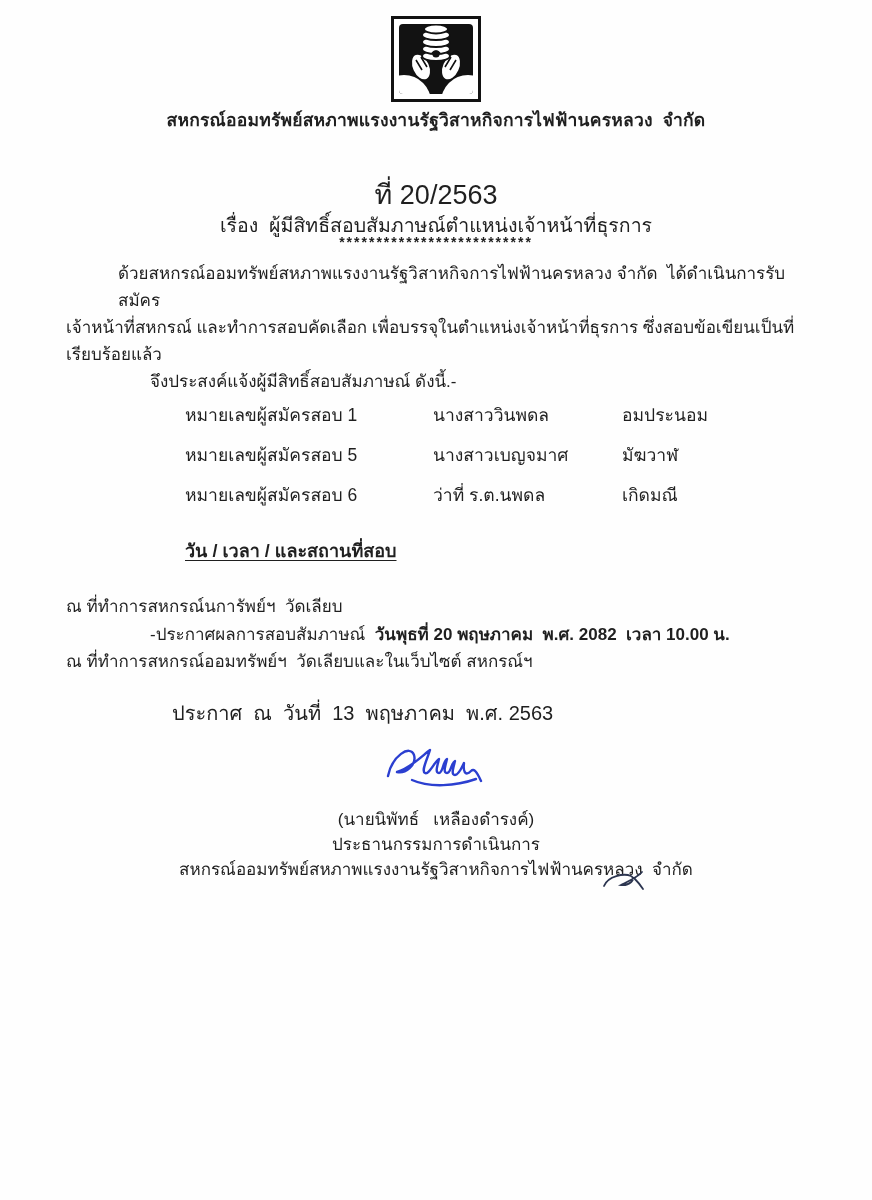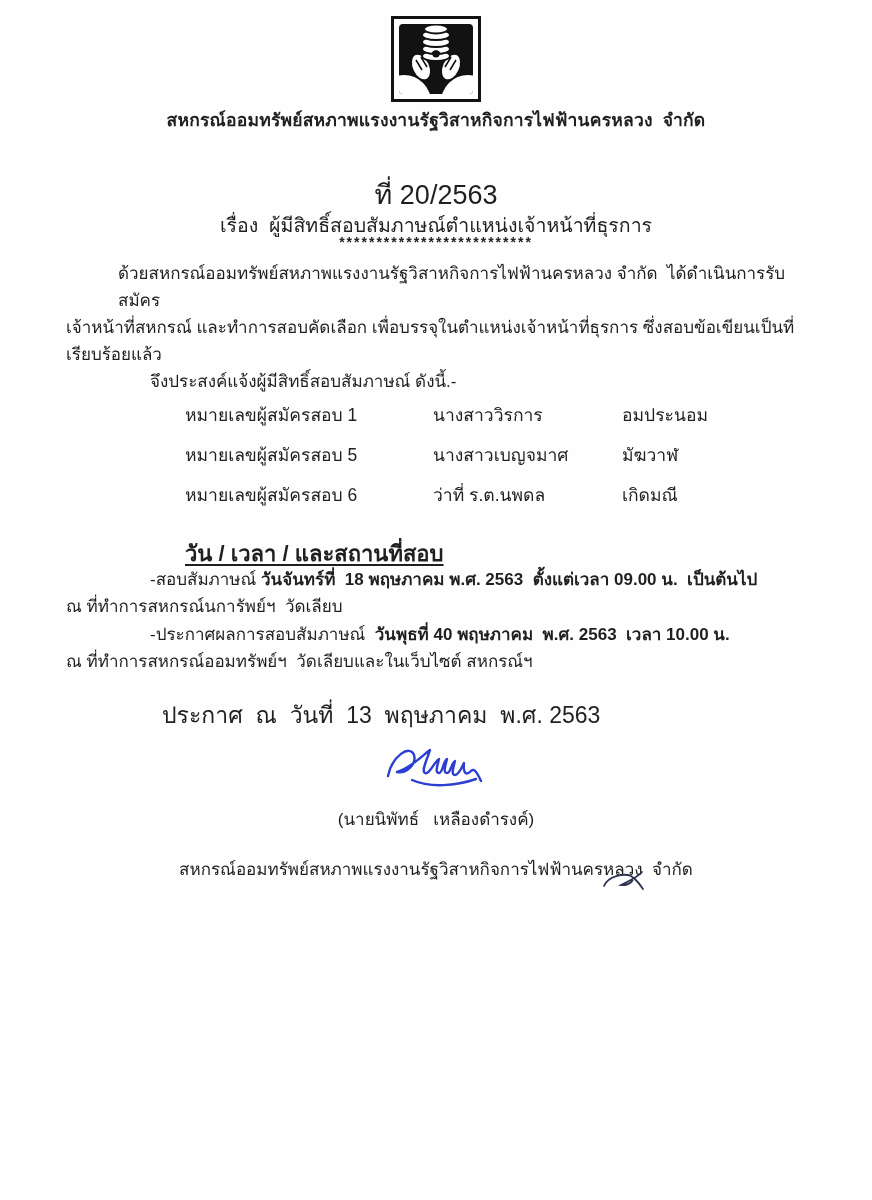--- a/index.html
+++ b/index.html
@@ -20,24 +20,24 @@
   .doc-type{top:134px;font-size:28px;}
   .doc-no{top:173px;font-size:27px;}
   .subject{top:210px;font-size:19.5px;}
   .separator{top:234px;font-size:14px;letter-spacing:2px;font-weight:600;}
   .body-block{position:absolute;top:260px;left:66px;width:748px;font-size:17px;line-height:27px;}
   .indent1{padding-left:52px;}
   .indent2{padding-left:84px;}
   .cand-row{position:absolute;left:185px;display:flex;font-size:17.5px;gap:43px;}
   .cand-row .col-no{width:205px;}
   .cand-row .col-name{width:146px;}
-  .sched-head{top:536px;left:185px;font-size:22px;font-weight:bold;text-decoration:underline;text-underline-offset:3px;}
+  .sched-head{top:536px;left:185px;font-size:18px;font-weight:bold;text-decoration:underline;text-underline-offset:3px;}
   .sched-line{font-size:17px;}
   .b{font-weight:bold;}
-  .issued{top:697px;left:162px;font-size:23px;}
+  .issued{top:697px;left:172px;font-size:20px;}
   .sig-wrap{position:absolute;top:738px;left:378px;width:125px;height:58px;}
   .sign-name{top:805px;font-size:17px;}
   .sign-title{top:830px;font-size:17px;}
   .sign-org{top:855px;font-size:17px;}
   .paraph-wrap{position:absolute;top:866px;left:598px;width:50px;height:30px;}
 </style>
 </head>
 <body>
 
 <div class="page">
@@ -77,56 +77,54 @@
 
   <div class="body-block">
     <div class="t indent1">ด้วยสหกรณ์ออมทรัพย์สหภาพแรงงานรัฐวิสาหกิจการไฟฟ้านครหลวง จำกัด  ได้ดำเนินการรับสมัคร</div>
     <div class="t">เจ้าหน้าที่สหกรณ์ และทำการสอบคัดเลือก เพื่อบรรจุในตำแหน่งเจ้าหน้าที่ธุรการ ซึ่งสอบข้อเขียนเป็นที่</div>
     <div class="t">เรียบร้อยแล้ว</div>
     <div class="t indent2">จึงประสงค์แจ้งผู้มีสิทธิ์สอบสัมภาษณ์ ดังนี้.-</div>
   </div>
 
   <div class="cand-row" style="top:401px;">
     <span class="col-no t">หมายเลขผู้สมัครสอบ 1</span>
-    <span class="col-name t">นางสาววิรการ</span>
+    <span class="col-name t">นางสาววินพดล</span>
     <span class="col-surname t">อมประนอม</span>
   </div>
   <div class="cand-row" style="top:441px;justify-content:flex-end;">
     <span class="col-no t">หมายเลขผู้สมัครสอบ 5</span>
     <span class="col-name t">นางสาวเบญจมาศ</span>
     <span class="col-surname t">มัฆวาฬ</span>
   </div>
   <div class="cand-row" style="top:481px;">
     <span class="col-no t">หมายเลขผู้สมัครสอบ 6</span>
     <span class="col-name t">ว่าที่ ร.ต.นพดล</span>
     <span class="col-surname t">เกิดมณี</span>
   </div>
 
   <div class="abs sched-head t">วัน / เวลา / และสถานที่สอบ</div>
-  <div class="abs sched-line" style="top:565px;left:150px;">
-    <span class="t">-สอบสัมภาษณ์ </span><span class="t b">วันจันทร์ที่  18 พฤษภาคม พ.ศ. 2563  ตั้งแต่เวลา 09.00 น.  เป็นต้นไป</span>
-  </div>
   <div class="abs sched-line t" style="top:592px;left:66px;">ณ ที่ทำการสหกรณ์นการัพย์ฯ  วัดเลียบ</div>
   <div class="abs sched-line" style="top:620px;left:150px;">
-    <span class="t">-ประกาศผลการสอบสัมภาษณ์  </span><span class="t b">วันพุธที่ 40 พฤษภาคม  พ.ศ. 2563  เวลา 10.00 น.</span>
+    <span class="t">-ประกาศผลการสอบสัมภาษณ์  </span><span class="t b">วันพุธที่ 20 พฤษภาคม  พ.ศ. 2082  เวลา 10.00 น.</span>
   </div>
   <div class="abs sched-line t" style="top:647px;left:66px;">ณ ที่ทำการสหกรณ์ออมทรัพย์ฯ  วัดเลียบและในเว็บไซต์ สหกรณ์ฯ</div>
 
   <div class="abs issued t">ประกาศ  ณ  วันที่  13  พฤษภาคม  พ.ศ. 2563</div>
 
   <div class="sig-wrap">
     <svg width="125" height="58" viewBox="0 0 125 58">
       <g fill="none" stroke="#2b3fd0" stroke-width="2.4" stroke-linecap="round" stroke-linejoin="round">
         <path d="M10,38 C14,18 32,6 36,17 C39,27 27,36 19,34 C33,30 46,16 52,12 C49,22 43,33 47,35 C51,37 57,23 61,21 C59,29 57,35 61,35 C65,35 65,23 69,21 C67,29 65,35 69,35 C73,35 73,25 77,23 C75,31 73,37 77,37 C81,37 84,29 86,25 C85,33 87,39 93,33 C96,30 99,34 103,43"></path>
         <path d="M34,42 C52,50 78,48 98,41"></path>
       </g>
     </svg>
   </div>
 
   <div class="center sign-name t">(นายนิพัทธ์   เหลืองดำรงค์)</div>
+  <div class="center sign-title t">ประธานกรรมการดำเนินการ</div>
   <div class="center sign-org t">สหกรณ์ออมทรัพย์สหภาพแรงงานรัฐวิสาหกิจการไฟฟ้านครหลวง  จำกัด</div>
 
   <div class="paraph-wrap">
     <svg width="50" height="30" viewBox="0 0 50 30">
       <g fill="none" stroke="#2c3550" stroke-width="1.8" stroke-linecap="round">
         <path d="M6,20 C10,10 26,7 33,10 C39,13 31,20 23,19 C31,15 40,11 44,6"></path>
         <path d="M36,12 C40,16 43,20 45,23"></path>
       </g>
     </svg>
   </div>

